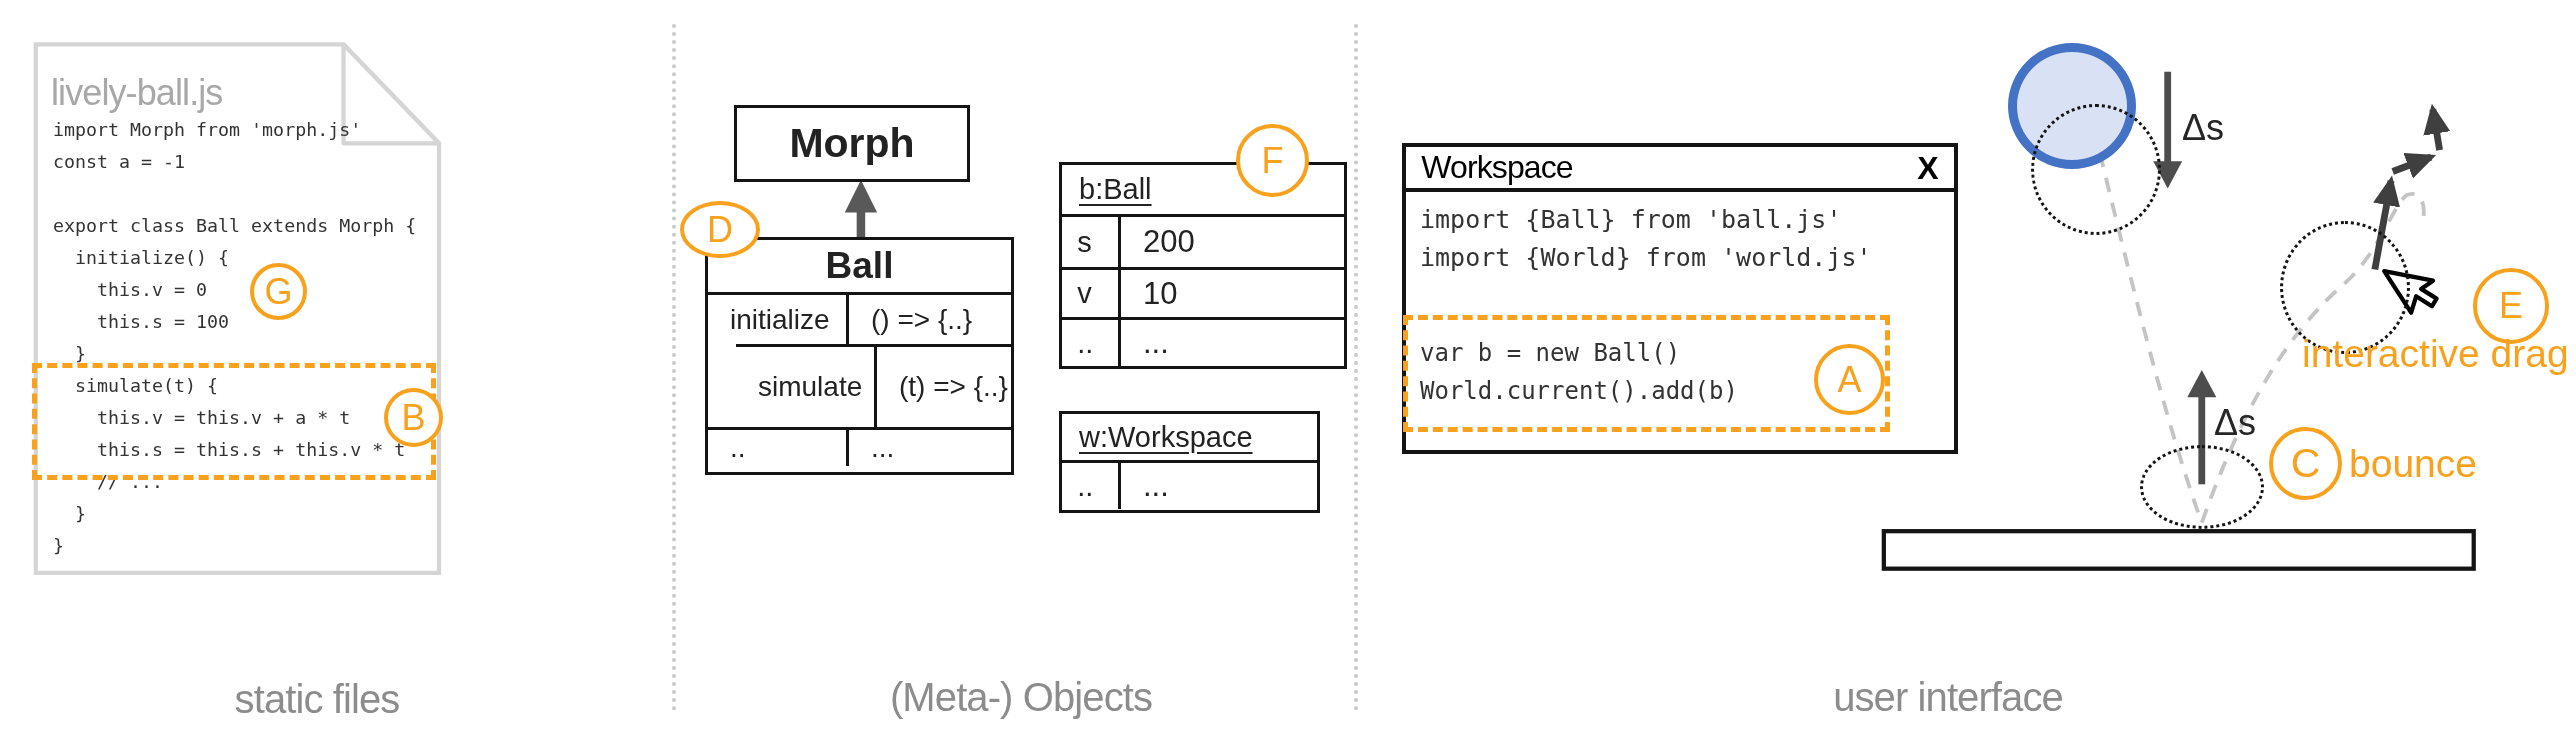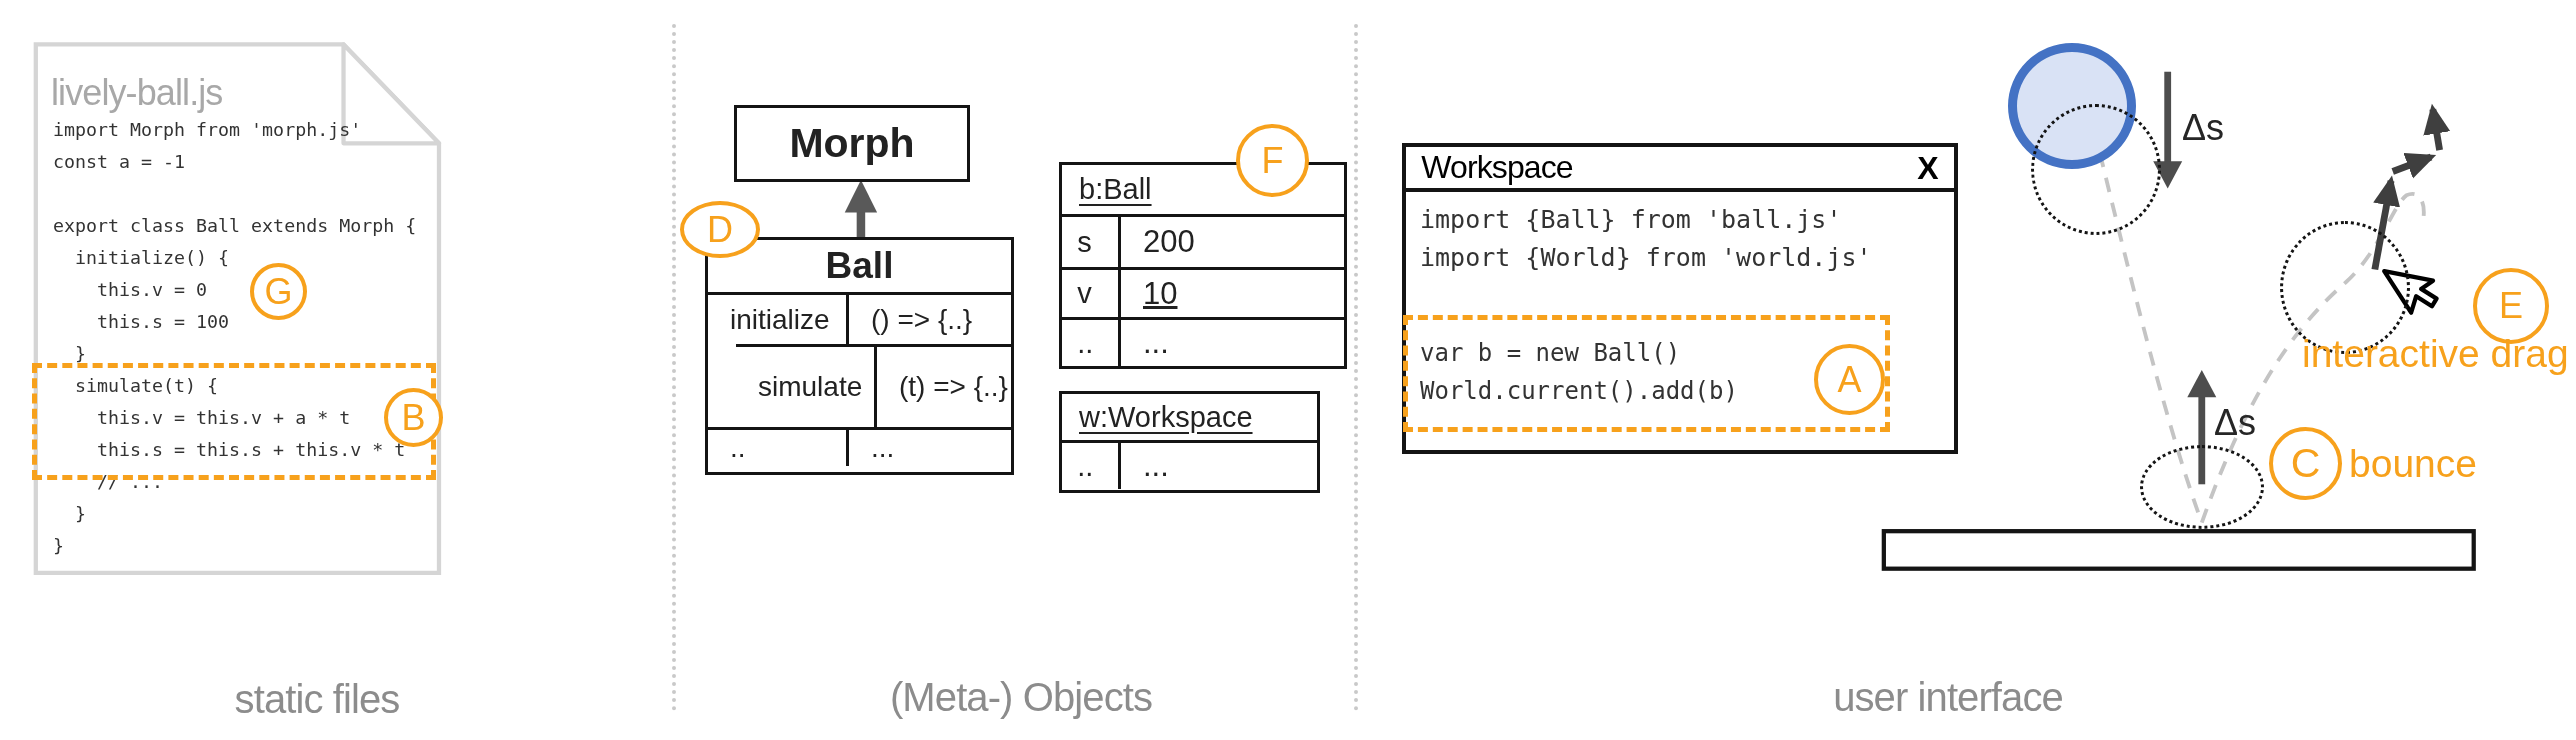--- a/index.html
+++ b/index.html
@@ -157,33 +157,33 @@
   <div class="uml" style="left:1059px;top:162px;width:288px;height:207px;">
     <div class="obj-head" style="height:49px;">
         <span>b:Ball</span>
       </div>
     <div class="row" style="grid-template-columns:56px 1fr;height:53px;">
       <div style="padding-left:15.3px;font-size:29px;">s</div>
       <div style="font-size:31px;">200</div>
     </div>
     <div class="row" style="grid-template-columns:56px 1fr;height:50px;">
       <div style="padding-left:15.3px;font-size:29px;">v</div>
-      <div style="font-size:31px;text-decoration:underline;">10</div>
+      <div style="font-size:31px;">10</div>
     </div>
     <div class="row" style="grid-template-columns:56px 1fr;height:49px;">
       <div style="padding-left:15.3px;font-size:29px;">..</div>
       <div style="font-size:31px;">...</div>
     </div>
   </div>
 
   <div class="badge" style="left:1236px;top:124px;width:65px;height:65px;background:#fff;">
       <span>F</span>
     </div>
 
-  <div class="uml" style="left:1059px;top:391px;width:261px;height:102px;">
+  <div class="uml" style="left:1059px;top:411px;width:261px;height:102px;">
     <div class="obj-head" style="height:46px;">
         <span>w:Workspace</span>
       </div>
     <div class="row" style="grid-template-columns:56px 1fr;height:49px;">
       <div style="padding-left:15.3px;font-size:29px;">..</div>
       <div style="font-size:31px;">...</div>
     </div>
   </div>
 
   <div class="ws-window">

